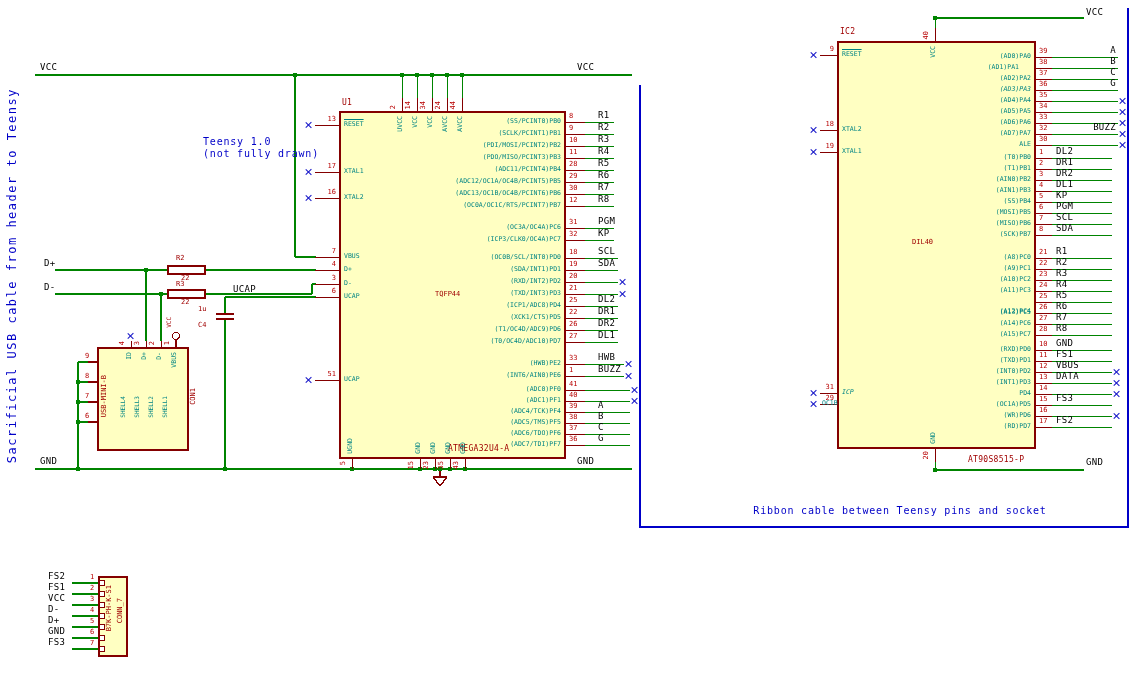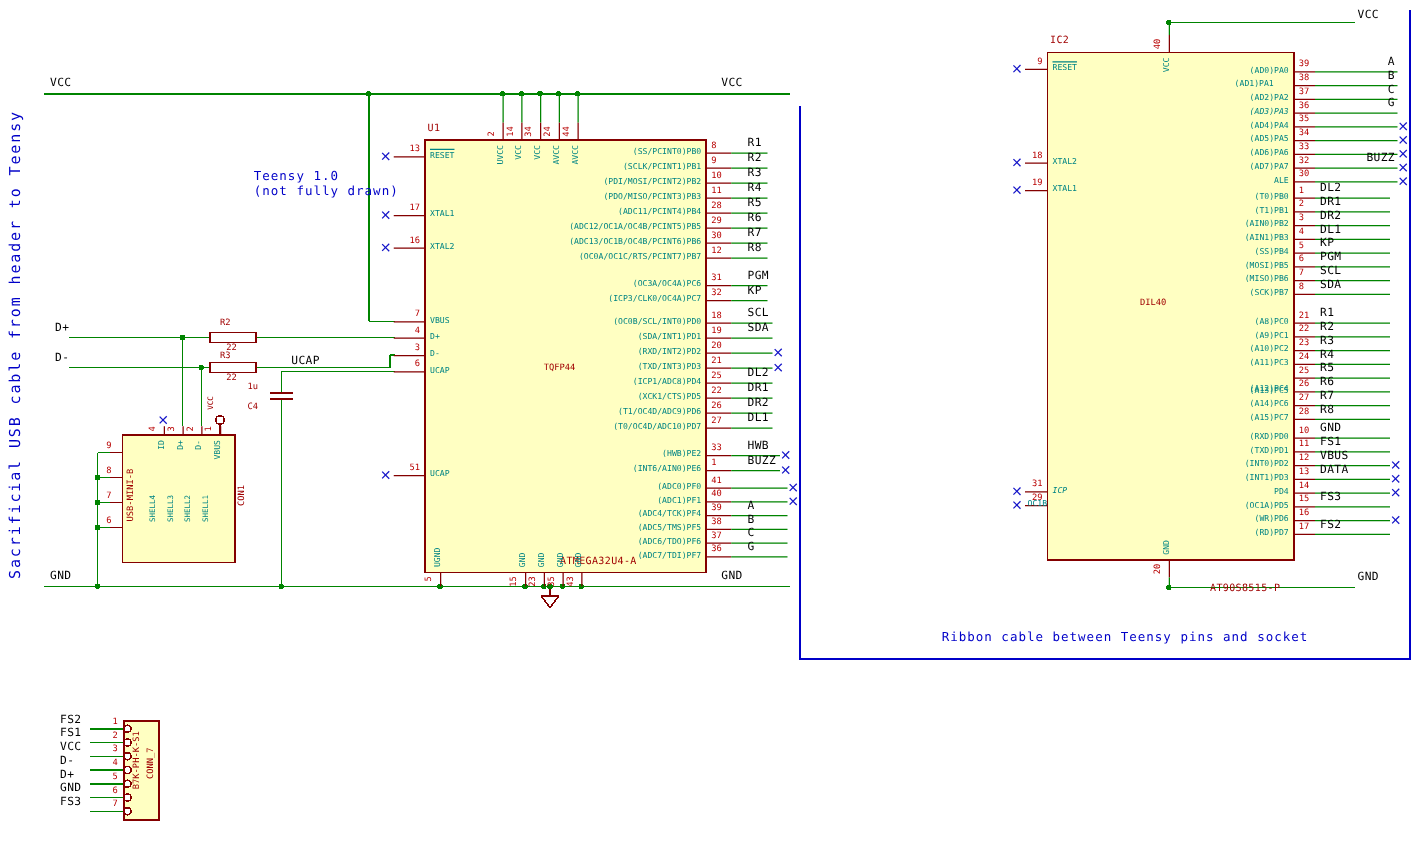--- a/index.html
+++ b/index.html
@@ -95,21 +95,21 @@
   <span class="nlabel" style="left:577px;top:457px">GND</span>
   <span class="nlabel" style="left:1086px;top:458px">GND</span>
   <span class="nlabel" style="left:44px;top:259px">D+</span>
   <span class="nlabel" style="left:44px;top:283px">D-</span>
   <span class="nlabel" style="left:233px;top:285px">UCAP</span>
 
   <span class="rfield" style="left:342px;top:99px">U1</span>
   <span class="rfield" style="left:448px;top:445px">ATMEGA32U4-A</span>
   <span class="rsm" style="left:435px;top:291px">TQFP44</span>
   <span class="rfield" style="left:840px;top:28px">IC2</span>
-  <span class="rfield" style="left:968px;top:467px">AT90S8515-P</span>
+  <span class="rfield" style="left:968px;top:456px">AT90S8515-P</span>
   <span class="rsm" style="left:912px;top:239px">DIL40</span>
   <span class="rsm" style="left:176px;top:255px">R2</span>
   <span class="rsm" style="left:181px;top:275px">22</span>
   <span class="rsm" style="left:176px;top:281px">R3</span>
   <span class="rsm" style="left:181px;top:299px">22</span>
   <span class="rsm" style="left:198px;top:306px">1u</span>
   <span class="rsm" style="left:198px;top:322px">C4</span>
   <span class="rsm vtext" style="left:166px;top:317px;font-size:6px">VCC</span>
   <span class="rsm vtext" style="left:101px;top:375px">USB-MINI-B</span>
   <span class="rsm vtext" style="left:190px;top:388px">CON1</span>

